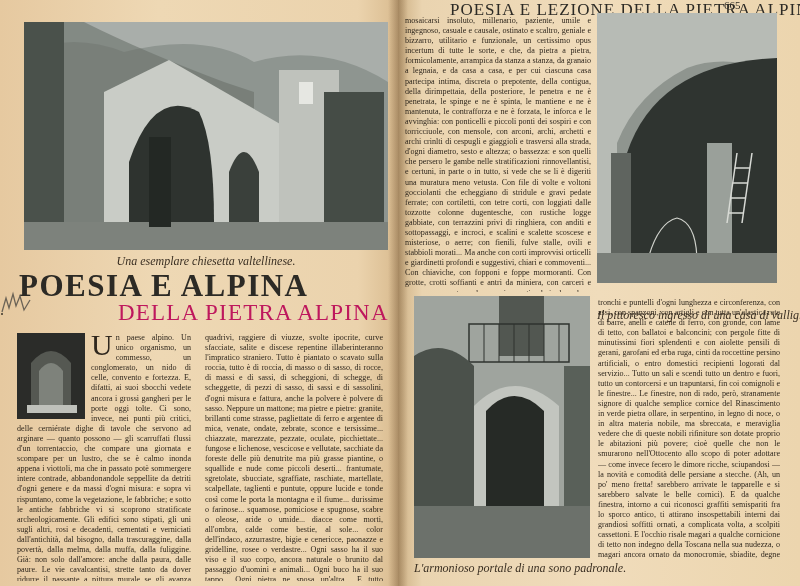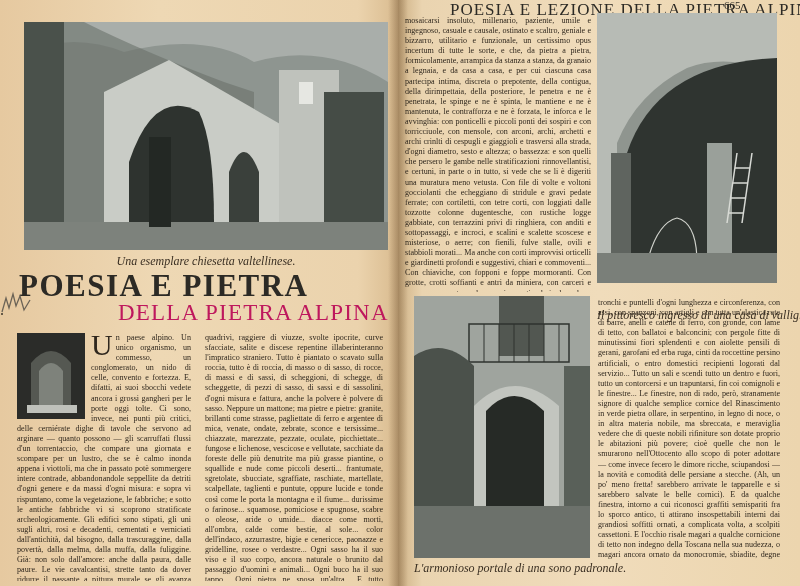--- a/index.html
+++ b/index.html
@@ -82,21 +82,21 @@
     <path d="M205 205 V150 Q220 110 235 150 V205Z" fill="#3a403b"></path>
     <rect x="255" y="48" width="60" height="160" fill="#bfc2bc"></rect>
     <rect x="275" y="60" width="14" height="22" fill="#e6e7e2"></rect>
     <rect x="300" y="70" width="60" height="150" fill="#454c46"></rect>
     <rect x="0" y="200" width="364" height="28" fill="#7d827c"></rect>
     <rect x="125" y="115" width="22" height="90" fill="#232824"></rect>
   </svg>
 </div>
 <div class="caption" style="left:24px;top:254px;width:364px;">Una esemplare chiesetta valtellinese.</div>
 
-<div class="title1">POESIA E PIETRA</div>
+<div class="title1">POESIA E ALPINA</div>
 <div class="title2">DELLA PIETRA ALPINA</div>
 
 <svg class="scribble" viewBox="0 0 36 28">
   <path d="M2 24 L6 10 L9 20 L13 6 L16 18 L20 8 L24 22 L30 12" stroke="#6b6356" stroke-width="1.3" fill="none"></path>
   <circle cx="2" cy="26" r="1" fill="#3b342a"></circle>
 </svg>
 
 <div class="col" style="left:17px;top:333px;width:174px;height:248px;overflow:hidden;">
   <div class="wrap-photo">
     <svg viewBox="0 0 68 86" preserveAspectRatio="none" width="68" height="86">

